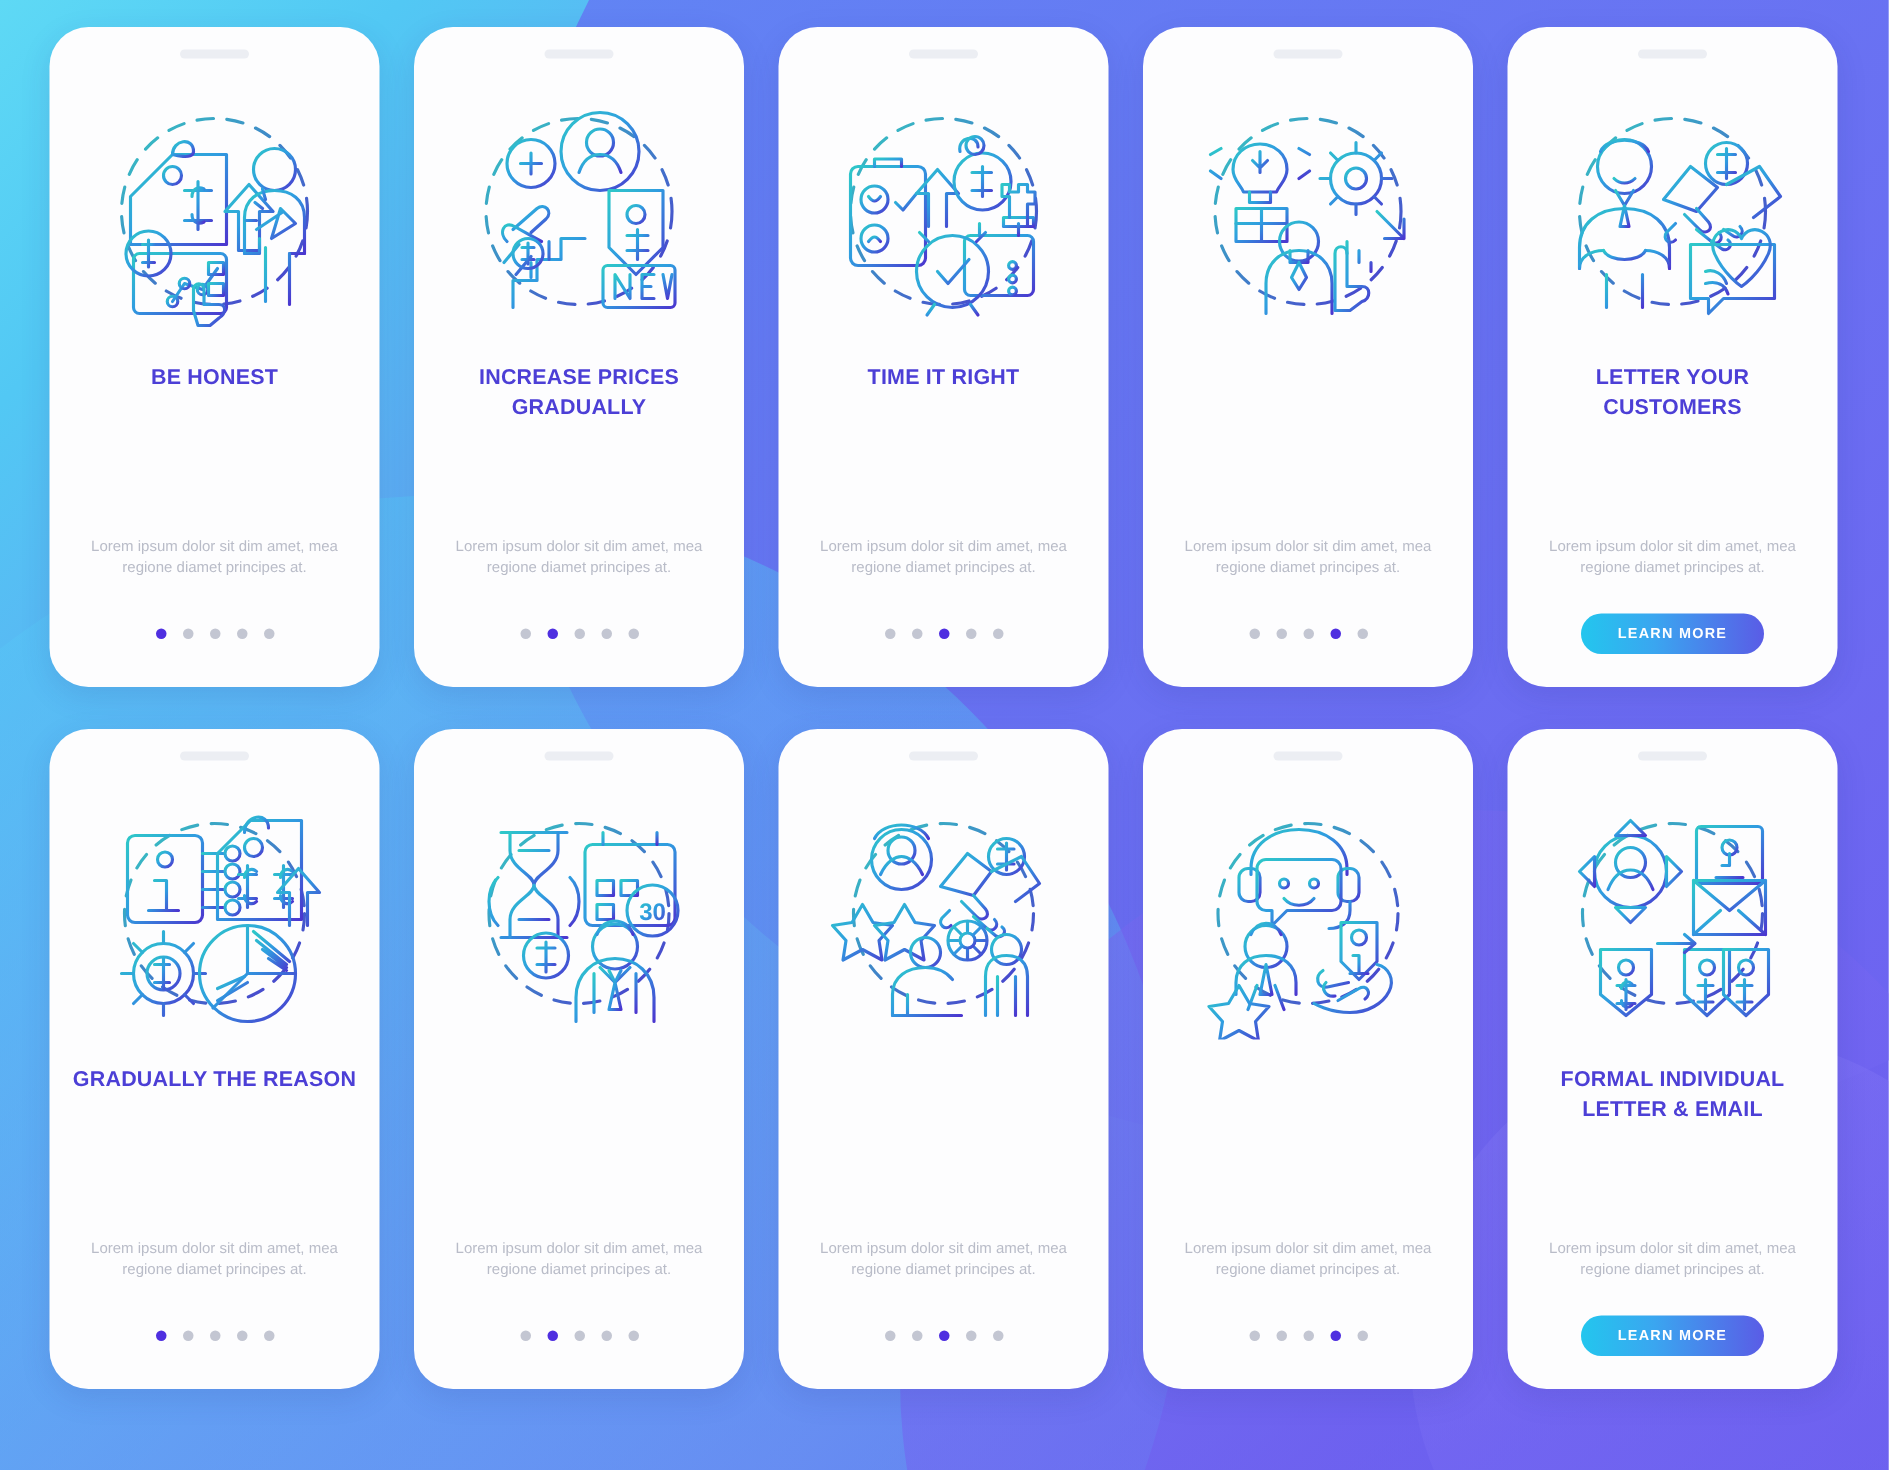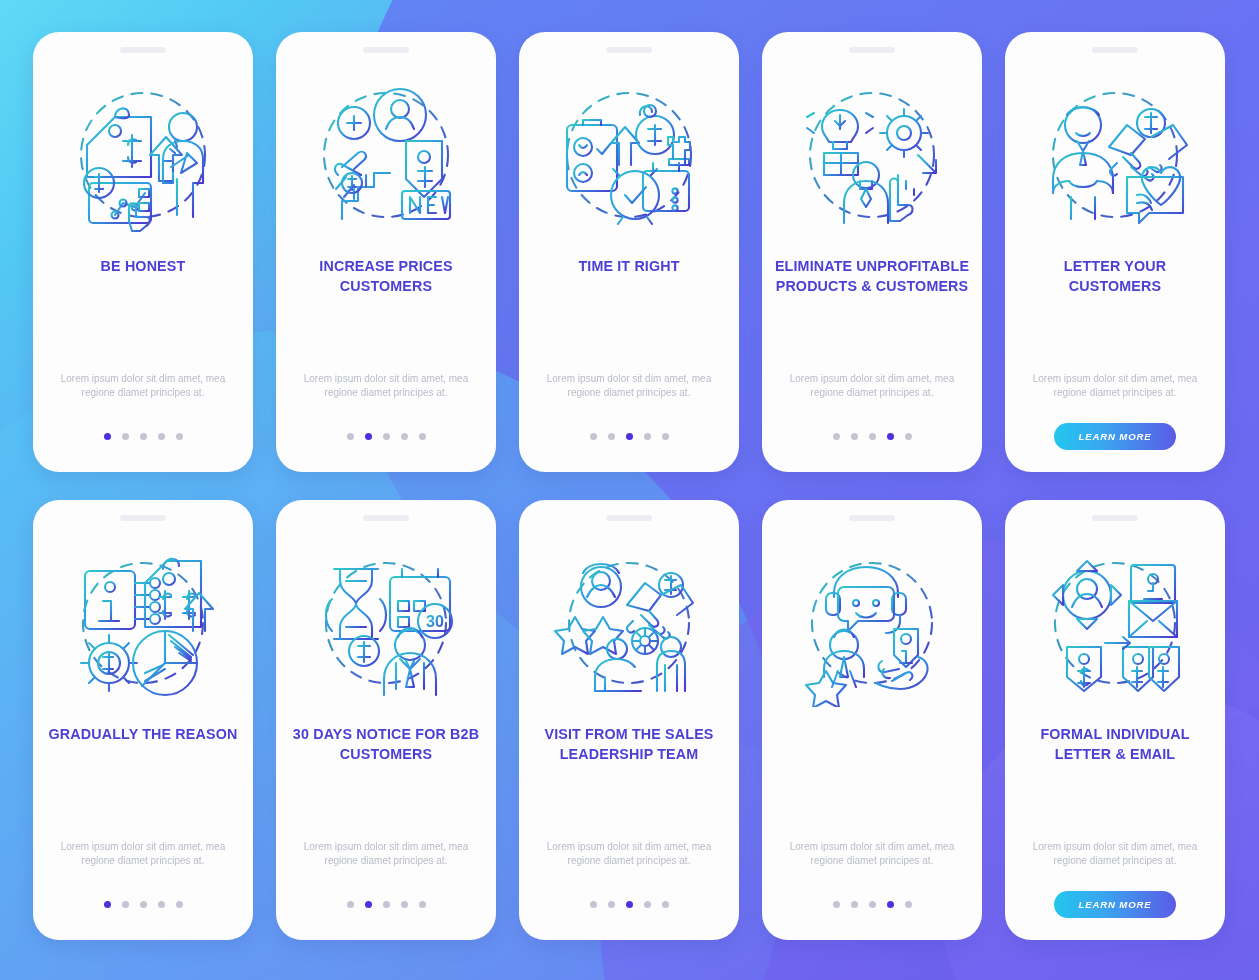--- a/index.html
+++ b/index.html
@@ -57,21 +57,21 @@
   }
 
   
   .grid {
     position: relative;
     display: grid;
     grid-template-columns: repeat(5, 220px);
     grid-template-rows: repeat(2, 440px);
     column-gap: 23px;
     row-gap: 28px;
-    padding: 32px 0 0 33px;
+    padding: 18px 0 0 33px;
   }
 
   .phone {
     position: relative;
     width: 220px;
     height: 440px;
     background: #fdfdfe;
     border-radius: 26px;
     box-shadow: 0 6px 20px rgba(40, 50, 140, .13);
     display: flex;
@@ -142,21 +142,20 @@
     height: 27px;
     border: none;
     border-radius: 14px;
     color: #ffffff;
     font-size: 9.6px;
     font-weight: bold;
     letter-spacing: .85px;
     font-family: "Liberation Sans", sans-serif;
     background: linear-gradient(90deg, #23c6ee 0%, #3aa6f0 40%, #5a5ce6 100%);
     cursor: pointer;
-    font-style: italic;
   }
 
   
   .illus path, .illus circle, .illus rect, .illus line,
   .illus polygon, .illus polyline, .illus ellipse {
     fill: none;
     stroke-width: 2.1;
     stroke-linecap: round;
     stroke-linejoin: round;
     vector-effect: non-scaling-stroke;
@@ -252,21 +251,21 @@
         <path d="M52 118 v10 M64 104 v12"></path>
         <circle cx="50" cy="112" r="10"></circle>
         <path d="M46 108 h8 M46 116 h8 M50 105 v14"></path>
         <path d="M106 70 h36 v38 l-18 18 -18-18 z" transform="translate(-2,0)"></path>
         <circle cx="122" cy="86" r="6"></circle>
         <path d="M116 100 h14 M116 110 h14 M123 96 v20"></path>
         <rect x="100" y="120" width="48" height="28" rx="3"></rect>
         <path d="M108 142 v-16 l10 16 v-16 M126 142 v-16 h8 M126 134 h6 M126 142 h8 M140 126 l3 16 3-16"></path>
       </g>
     </svg>
-    <div class="title">INCREASE PRICES CUSTOMERS</div>
+    <div class="title">INCREASE PRICES GRADUALLY</div>
     <div class="body-text">Lorem ipsum dolor sit dim amet, mea regione diamet principes at.</div>
     <div class="footer">
       <div class="dots">
         <span class="dot"></span>
         <span class="dot active"></span>
         <span class="dot"></span>
         <span class="dot"></span>
         <span class="dot"></span>
       </div>
     </div>
@@ -337,21 +336,20 @@
         <path d="M116 38 v7 M116 79 v7 M92 62 h7 M133 62 h7 M99 45 l5 5 M128 74 l5 5 M133 45 l-5 5 M104 74 l-5 5"></path>
         <path d="M130 84 l18 18 M148 102 v-13 M148 102 h-13"></path>
         <circle cx="78" cy="104" r="13"></circle>
         <path d="M56 152 v-20 c0-14 10-22 22-22 12 0 22 8 22 22 v20"></path>
         <path d="M72 110 v8 h12 v-8"></path>
         <path d="M78 118 l-5 10 5 8 5-8 -5-10"></path>
         <path d="M102 132 v-20 c0-6 8-6 8 0 v22 h10 c6 0 6 8 0 10 l-8 6 h-10 z"></path>
         <path d="M110 112 v-8 M118 118 v-8 M126 124 v-6"></path>
       </g>
     </svg>
-    <div class="title">ELIMINATE UNPROFITABLE PRODUCTS &amp; CUSTOMERS</div>
     <div class="body-text">Lorem ipsum dolor sit dim amet, mea regione diamet principes at.</div>
     <div class="footer">
       <div class="dots">
         <span class="dot"></span>
         <span class="dot"></span>
         <span class="dot"></span>
         <span class="dot active"></span>
         <span class="dot"></span>
       </div>
     </div>
@@ -463,21 +461,20 @@
         <circle cx="62" cy="112" r="15"></circle>
         <path d="M56 107 h12 M56 118 h12 M62 103 v20"></path>
         <circle cx="108" cy="106" r="15"></circle>
         <path d="M96 98 c4-12 20-12 24 0"></path>
         <path d="M82 156 v-16 c0-16 12-26 26-26 14 0 26 10 26 26 v16"></path>
         <path d="M98 120 l10 10 10-10"></path>
         <path d="M104 122 l4 8 -4 18 h8 l-4-18 4-8"></path>
         <path d="M94 150 v-26 M122 150 v-26"></path>
       </g>
     </svg>
-    <div class="title">30 DAYS NOTICE FOR B2B CUSTOMERS</div>
     <div class="body-text">Lorem ipsum dolor sit dim amet, mea regione diamet principes at.</div>
     <div class="footer">
       <div class="dots">
         <span class="dot"></span>
         <span class="dot active"></span>
         <span class="dot"></span>
         <span class="dot"></span>
         <span class="dot"></span>
       </div>
     </div>
@@ -508,21 +505,20 @@
         <path d="M100 90 v6 M100 108 v6 M88 102 h6 M106 102 h6 M92 94 l4 4 M104 106 l4 4 M108 94 l-4 4 M96 106 l-4 4"></path>
         <circle cx="100" cy="102" r="5"></circle>
         <circle cx="72" cy="110" r="10"></circle>
         <path d="M50 152 v-14 c0-12 10-18 22-18 8 0 14 3 18 8"></path>
         <path d="M50 152 h46 M60 152 v-14"></path>
         <circle cx="126" cy="108" r="10"></circle>
         <path d="M112 152 v-26 c0-10 6-14 14-14 8 0 14 4 14 14 v26"></path>
         <path d="M120 126 v26 M132 126 v26"></path>
       </g>
     </svg>
-    <div class="title">VISIT FROM THE SALES LEADERSHIP TEAM</div>
     <div class="body-text">Lorem ipsum dolor sit dim amet, mea regione diamet principes at.</div>
     <div class="footer">
       <div class="dots">
         <span class="dot"></span>
         <span class="dot"></span>
         <span class="dot active"></span>
         <span class="dot"></span>
         <span class="dot"></span>
       </div>
     </div>

